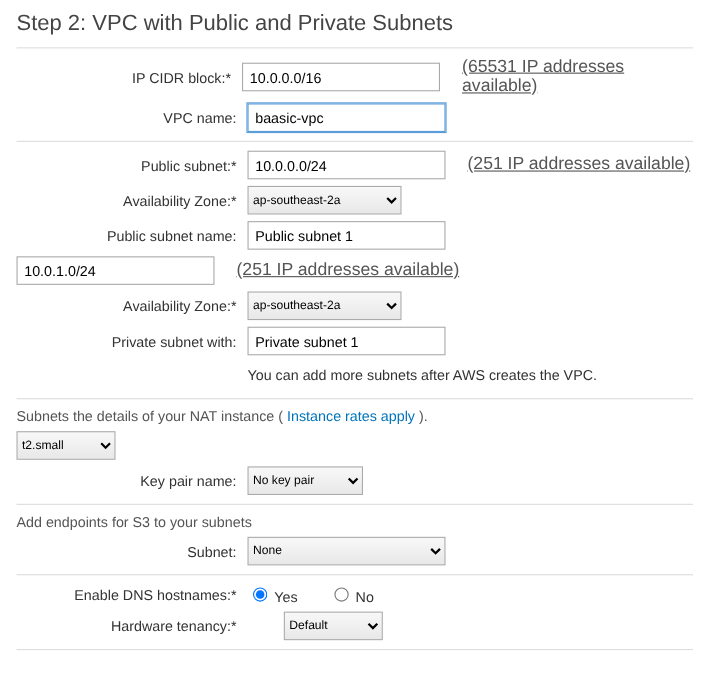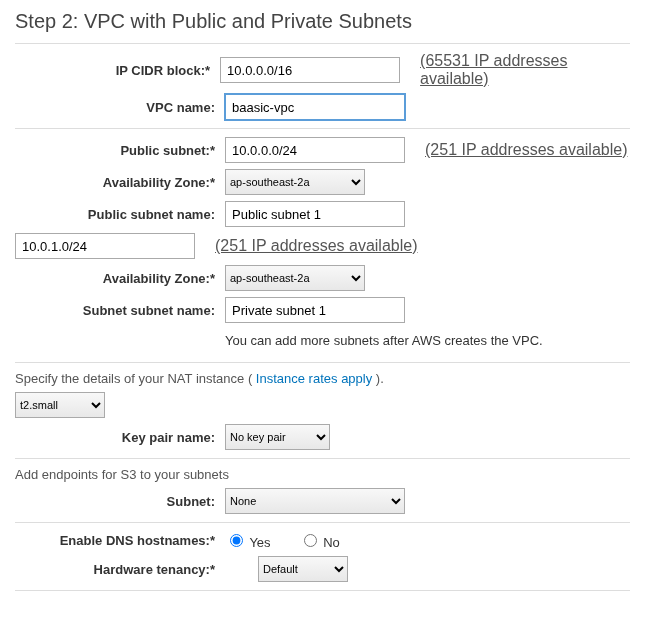--- a/index.html
+++ b/index.html
@@ -25,21 +25,21 @@
   }
   .row {
     display: flex;
     align-items: center;
     margin: 6px 0;
   }
   .lbl {
     width: 210px;
     text-align: right;
     padding-right: 10px;
-    font-weight: bold;
+    font-weight: normal;
     color: #333;
     box-sizing: border-box;
   }
   .ctrl {
     display: flex;
     align-items: center;
     gap: 20px;
   }
   input[type="text"] {
     border: 1px solid #aaa;
@@ -144,32 +144,32 @@
 <div class="row">
   <div class="lbl">Availability Zone:*</div>
   <div class="ctrl">
     <select style="width:140px;">
       <option>ap-southeast-2a</option>
     </select>
   </div>
 </div>
 
 <div class="row">
-  <div class="lbl">Subnet subnet name:</div>
+  <div class="lbl">Private subnet with:</div>
   <div class="ctrl">
     <input type="text" value="Private subnet 1" style="">
   </div>
 </div>
 
 <div class="note">You can add more subnets after AWS creates the VPC.</div>
 
 <hr>
 
 <div class="section-text">
-  <span>Specify the details of your NAT instance ( </span><a href="#">Instance rates apply</a><span> ).</span>
+  <span>Subnets the details of your NAT instance ( </span><a href="#">Instance rates apply</a><span> ).</span>
 </div>
 
 <div class="row">
   <div class="ctrl">
     <select style="width:90px;">
       <option>t2.small</option>
     </select>
   </div>
 </div>
 

